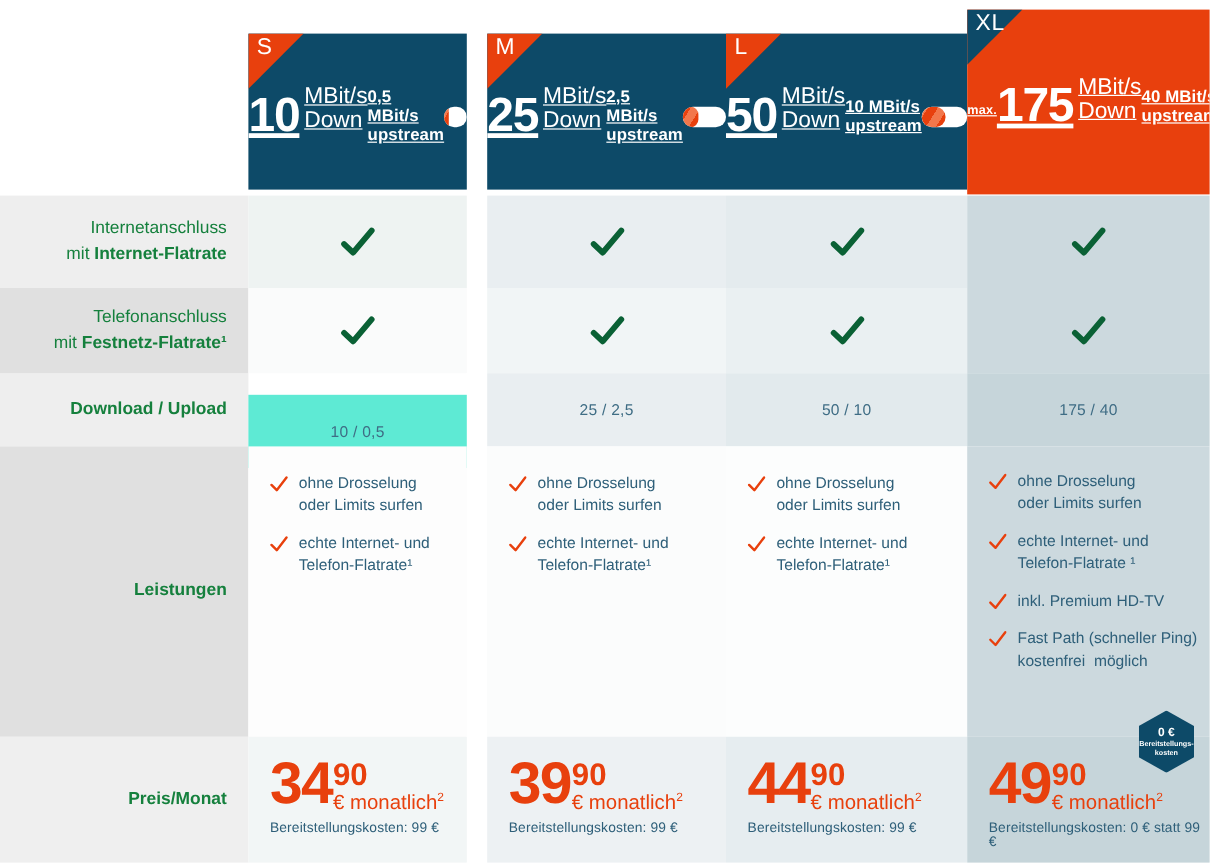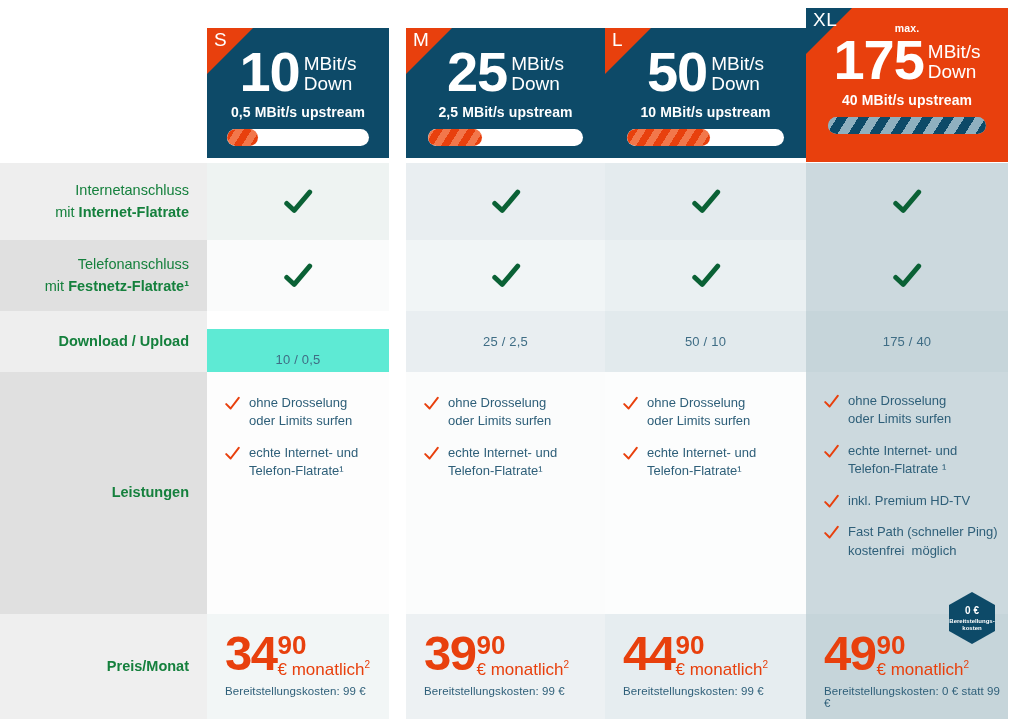--- a/index.html
+++ b/index.html
@@ -20,39 +20,39 @@
   .label-cell b { font-weight: bold; }
   .label-cell.strong { font-weight: bold; }
 
   
   .plan-col { position: absolute; top: 0; }
 
   .header {
     position: absolute; left: 0; width: 100%;
     overflow: hidden;
     color: #ffffff;
-    display: flex; flex-direction: column; align-items: center;
+    display: flex; flex-direction: row; align-items: center; text-decoration: underline;
   }
   .corner {
     position: absolute; top: 0; left: 0;
     width: 0; height: 0;
     border-top: 46px solid #e8400d;
     border-right: 46px solid transparent;
   }
   .corner.inv { border-top-color: #0d4a68; }
   .corner-label {
     position: absolute; top: 2px; left: 7px;
     font-size: 19px; line-height: 1; font-weight: normal;
     color: #ffffff; letter-spacing: .5px;
   }
 
   .maxlabel { font-size: 10.5px; font-weight: bold; letter-spacing:.2px; margin-top: 14px; }
   .speedrow { display: flex; align-items: flex-end; justify-content: center; width: 100%; }
   .bignum {
-    font-size: 56px; font-weight: bold; line-height: .92;
+    font-size: 40px; font-weight: bold; line-height: .92;
     letter-spacing: -1px;
   }
   .unitwrap { margin-left: 4px; margin-bottom: 4px; text-align: left; }
   .unit1 { font-size: 19px; line-height: 1.05; }
   .unit2 { font-size: 19px; line-height: 1.05; }
   .upstream { font-size: 14px; font-weight: bold; margin-top: 6px; letter-spacing: .1px; }
 
   .bar {
     position: relative; width: 78%; height: 17px; border-radius: 9px;
     background: #ffffff; margin-top: 9px; overflow: hidden;

